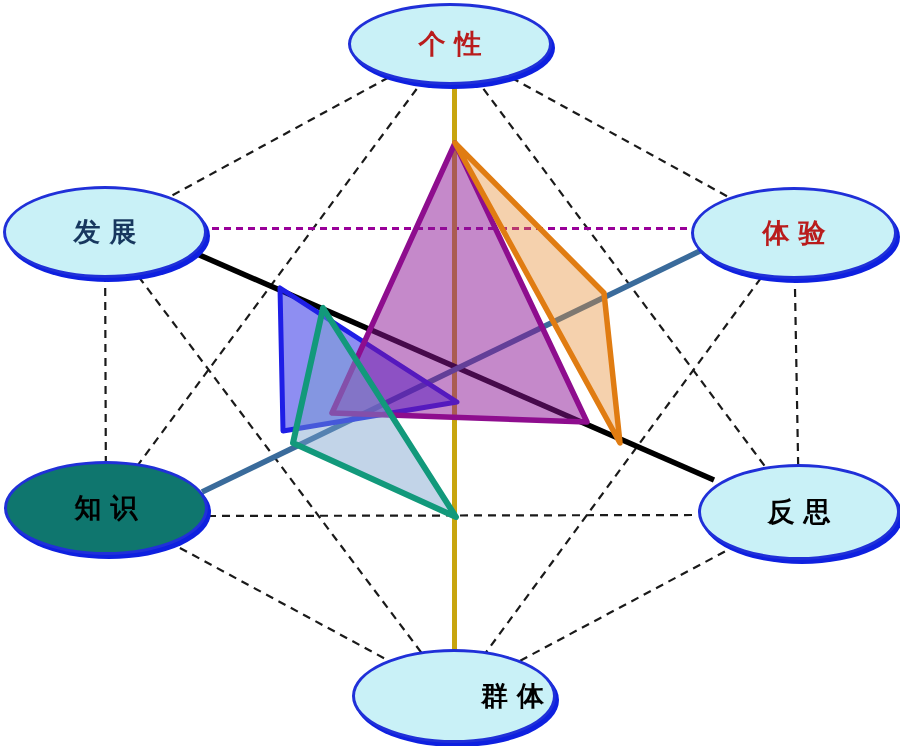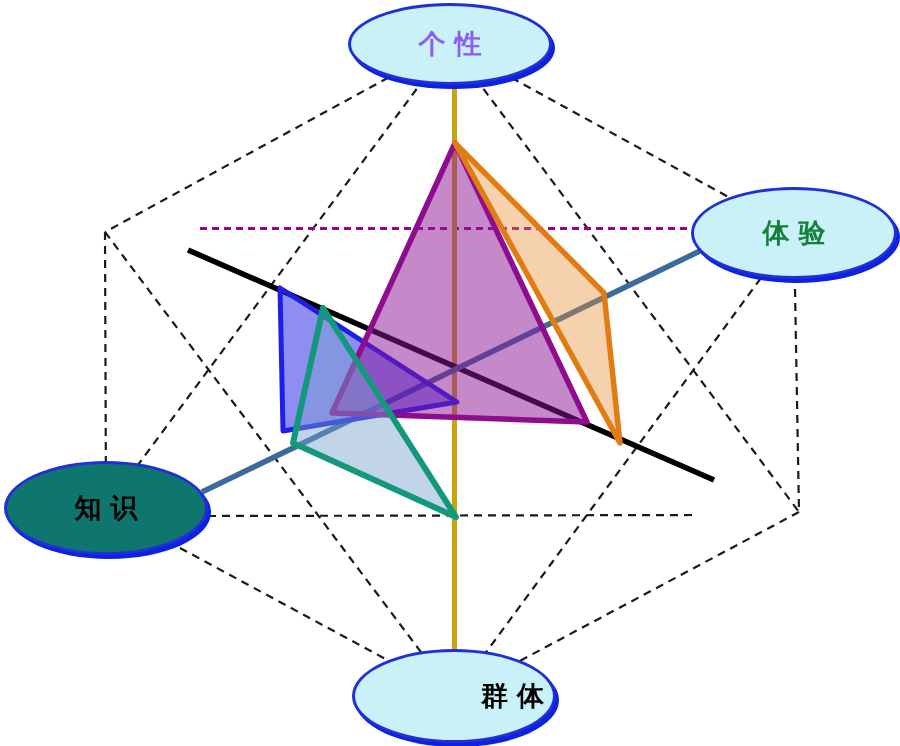--- a/index.html
+++ b/index.html
@@ -47,24 +47,30 @@
       <line x1="454.5" y1="86" x2="454.5" y2="651" stroke="#C8A50E" stroke-width="5"></line>
       <line x1="188" y1="250" x2="714" y2="480" stroke="#000000" stroke-width="5.5"></line>
       <line x1="202" y1="492" x2="702" y2="250" stroke="#3A6B9B" stroke-width="5.5"></line>
       <polygon points="280,288 283,431 457,402" stroke="#1E1EE6" stroke-width="5" fill="rgba(30,30,230,0.50)" stroke-linejoin="round"></polygon>
       <polygon points="455,143 332,413 587,422" stroke="#8E0D8E" stroke-width="5.5" fill="rgba(140,20,150,0.50)" stroke-linejoin="round"></polygon>
       <polygon points="455,143 604,293 620,443" stroke="#E07C12" stroke-width="5.5" fill="rgba(230,140,50,0.40)" stroke-linejoin="round"></polygon>
       <polygon points="323,308 293,443 456,517" stroke="#12997B" stroke-width="6" fill="rgba(120,160,205,0.45)" stroke-linejoin="round"></polygon>
     </svg>
 
   <div class="node" style="left: 348px; top: 3px; width: 204px; height: 82px; background: rgb(201, 241, 247); border: 3px solid rgb(32, 48, 216); box-shadow: rgb(14, 32, 224) 3px 4px 0px;">
-    <span class="node-label" style="color: #8b5cf6; font-family: Liberation Serif, serif;">个性</span>
+    <span class="node-label" style="color: #b91c1c; font-family: Liberation Serif, serif;">个性</span>
   </div>
   <div class="node" style="left: 691px; top: 187px; width: 206px; height: 92px; background: rgb(201, 241, 247); border: 3px solid rgb(32, 48, 216); box-shadow: rgb(14, 32, 224) 3px 4px 0px;">
-    <span class="node-label" style="color: #15803d;">体验</span>
+    <span class="node-label" style="color: #b91c1c;">体验</span>
+  </div>
+  <div class="node" style="left: 698px; top: 464px; width: 202px; height: 96px; background: rgb(201, 241, 247); border: 3px solid rgb(32, 48, 216); box-shadow: rgb(14, 32, 224) 3px 4px 0px;">
+    <span class="node-label" style="color: rgb(0, 0, 0);">反思</span>
   </div>
   <div class="node" style="left: 352px; top: 649px; width: 204px; height: 94px; background: rgb(201, 241, 247); border: 3px solid rgb(32, 48, 216); box-shadow: rgb(14, 32, 224) 3px 4px 0px; justify-content: flex-end;">
     <span class="node-label" style="color: rgb(0, 0, 0);">群体</span>
   </div>
   <div class="node" style="left: 4px; top: 461px; width: 204px; height: 94px; background: #0f766e; border: 3px solid rgb(32, 48, 216); box-shadow: rgb(14, 32, 224) 3px 4px 0px;">
     <span class="node-label" style="color: rgb(0, 0, 0);">知识</span>
   </div>
+  <div class="node" style="left: 3px; top: 186px; width: 204px; height: 92px; background: rgb(201, 241, 247); border: 3px solid rgb(32, 48, 216); box-shadow: rgb(14, 32, 224) 3px 4px 0px;">
+    <span class="node-label" style="color: rgb(23, 55, 94);">发展</span>
+  </div>
 </div>
 
 </body></html>

